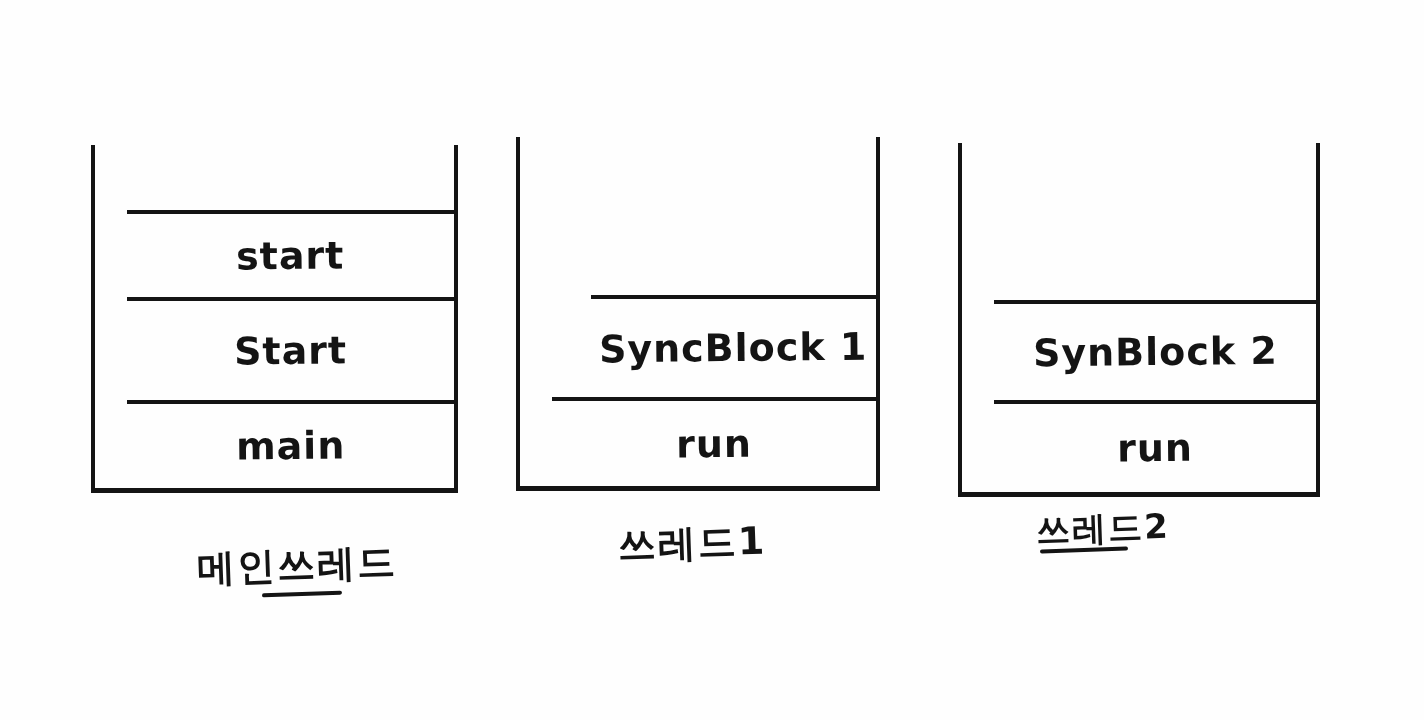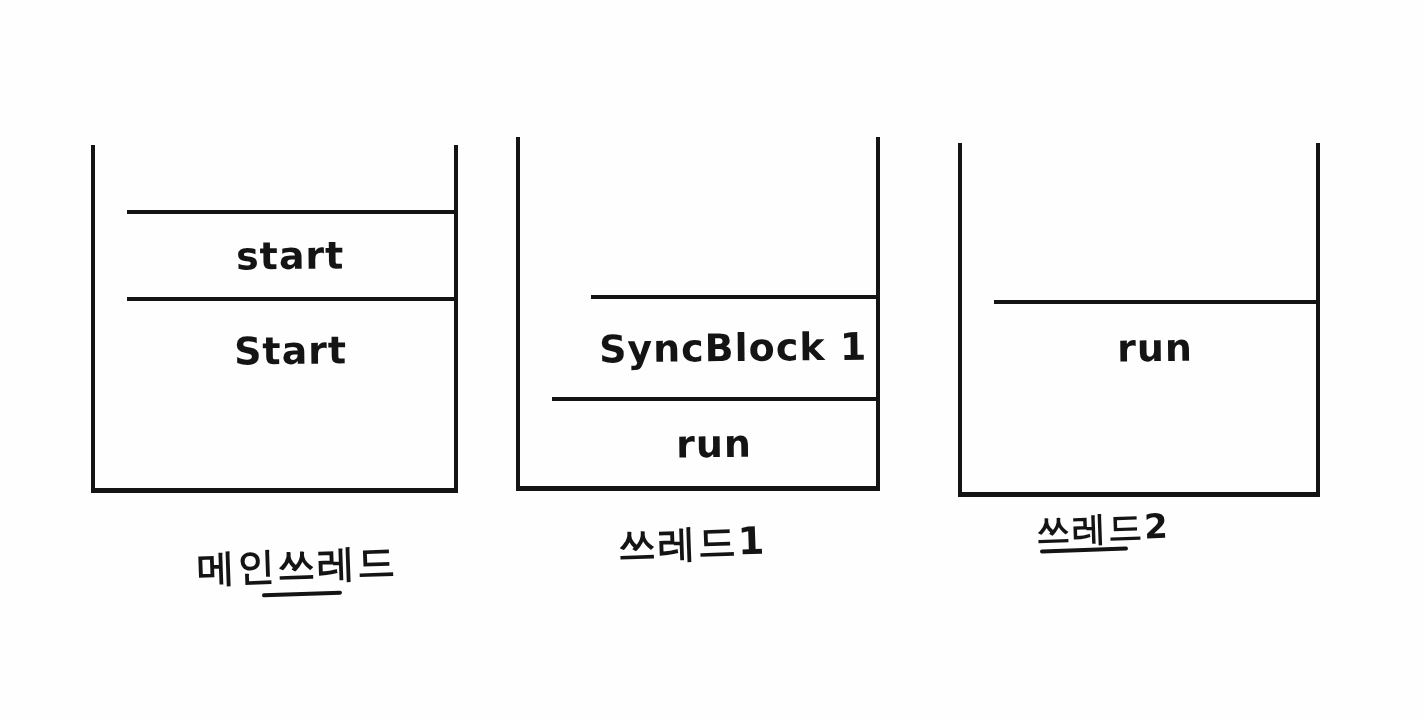--- a/index.html
+++ b/index.html
@@ -88,37 +88,43 @@
 <div class="canvas">
 
   <div class="stack" id="stack-main">
     <div class="cell cell-empty"></div>
     <div class="cell lined cell-f0">
       <span class="frame-text">start</span>
     </div>
     <div class="cell lined cell-f1">
       <span class="frame-text">Start</span>
     </div>
+    <div class="cell lined cell-f2">
+      <span class="frame-text">main</span>
+    </div>
   </div>
   <div class="stack-label" id="label-main">메인쓰레드</div>
   <div class="label-underline" id="underline-main"></div>
 
   <div class="stack" id="stack-t1">
     <div class="cell cell-empty"></div>
     <div class="cell lined cell-f0">
       <span class="frame-text">SyncBlock 1</span>
     </div>
     <div class="cell lined cell-f1">
       <span class="frame-text">run</span>
     </div>
   </div>
   <div class="stack-label" id="label-t1">쓰레드1</div>
 
   <div class="stack" id="stack-t2">
     <div class="cell cell-empty"></div>
+    <div class="cell lined cell-f0">
+      <span class="frame-text">SynBlock 2</span>
+    </div>
     <div class="cell lined cell-f1">
       <span class="frame-text">run</span>
     </div>
   </div>
   <div class="stack-label" id="label-t2">쓰레드2</div>
   <div class="label-underline" id="underline-t2"></div>
 
 </div>
 
 </body></html>

